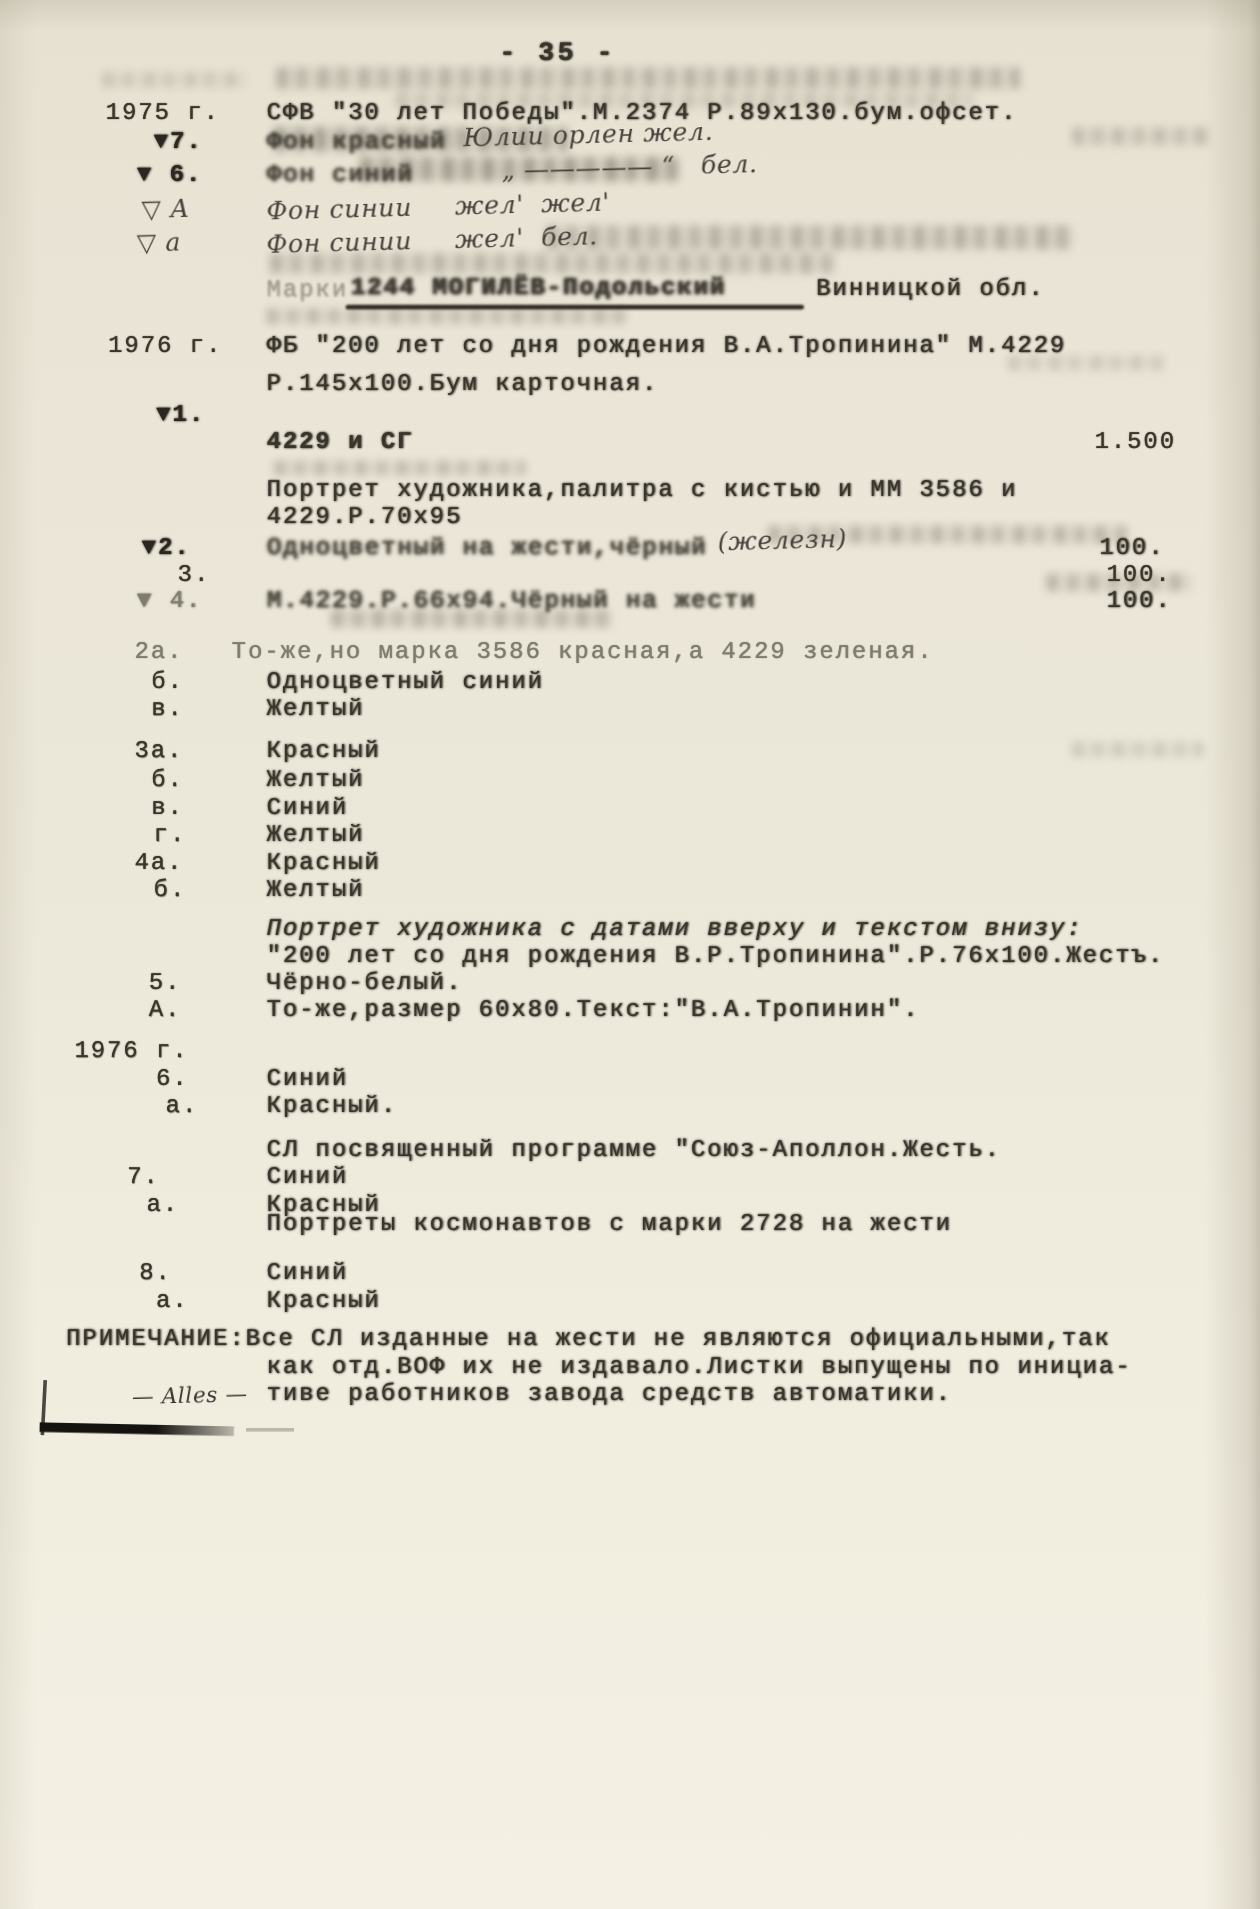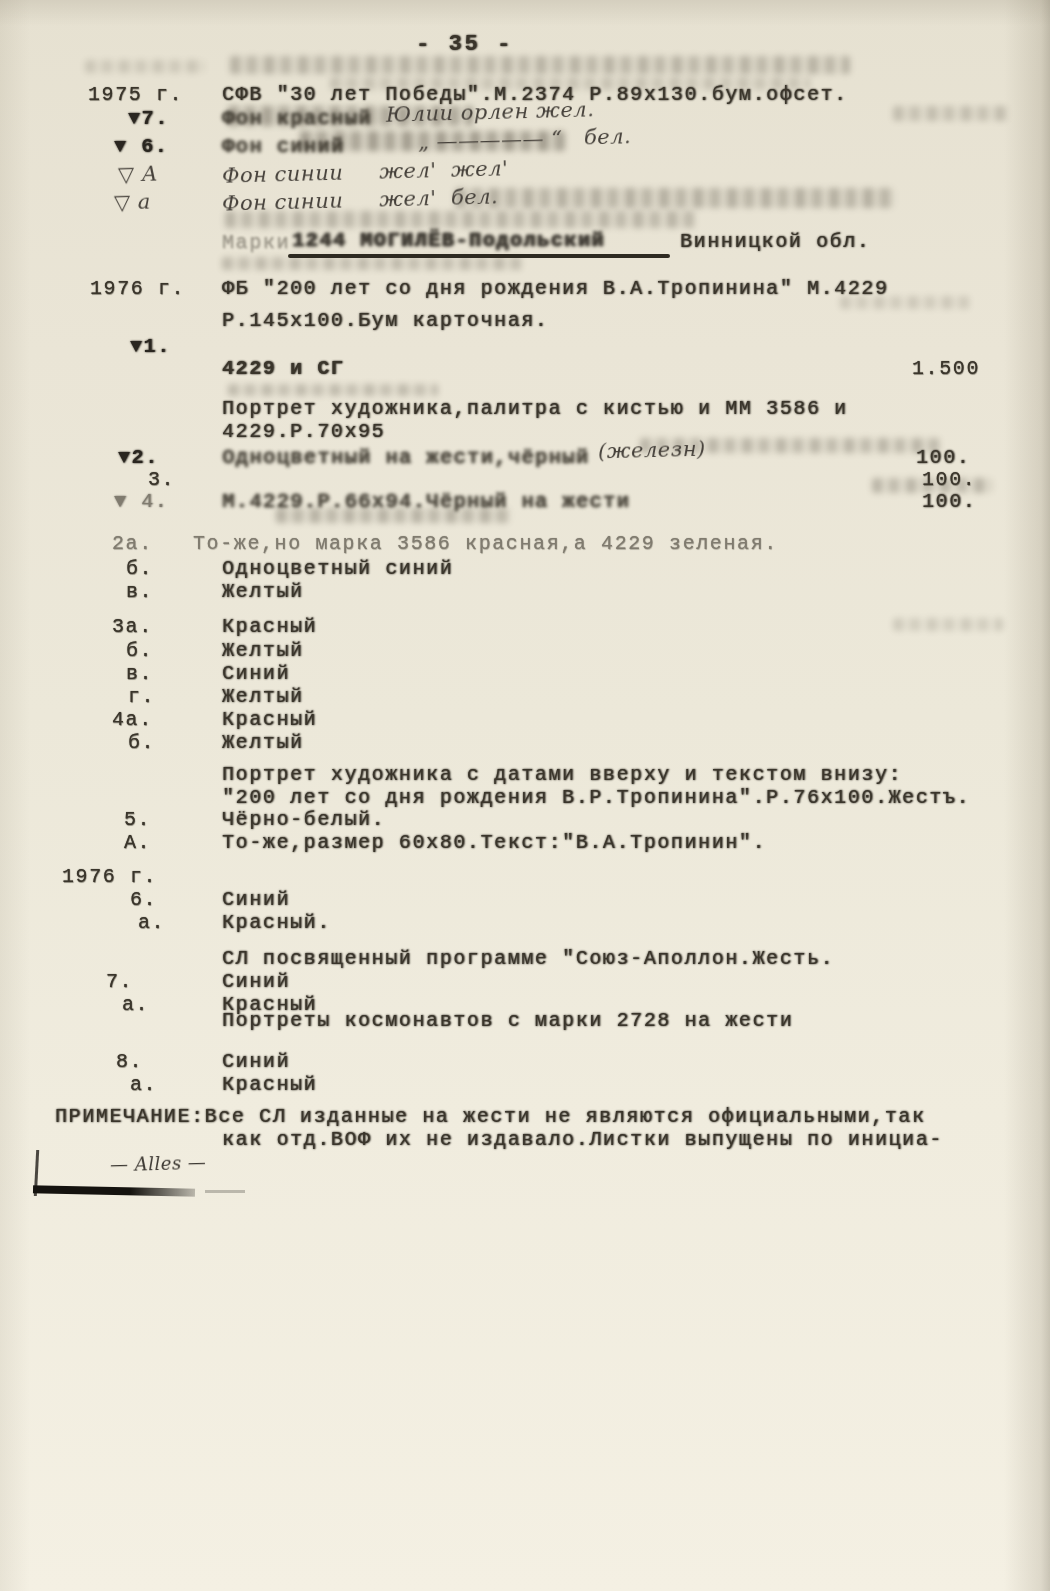--- a/index.html
+++ b/index.html
@@ -133,21 +133,21 @@
   <span class="t sm" style="left:222px;top:639px;">Желтый</span>
   <span class="t" style="left:126px;top:662px;">в.</span>
   <span class="t sm" style="left:222px;top:662px;">Синий</span>
   <span class="t" style="left:128px;top:685px;">г.</span>
   <span class="t sm" style="left:222px;top:685px;">Желтый</span>
   <span class="t" style="left:112px;top:708px;">4а.</span>
   <span class="t sm" style="left:222px;top:708px;">Красный</span>
   <span class="t" style="left:128px;top:731px;">б.</span>
   <span class="t sm" style="left:222px;top:731px;">Желтый</span>
 
-  <span class="t sm" style="left:222px;top:763px;">Портрет художника с датами вверху и текстом внизу:</span>
+  <span class="t sm" style="left:222px;top:763px;font-style:italic;">Портрет художника с датами вверху и текстом внизу:</span>
   <span class="t sm" style="left:222px;top:786px;">"200 лет со дня рождения В.Р.Тропинина".Р.76х100.Жестъ.</span>
   <span class="t" style="left:124px;top:808px;">5.</span>
   <span class="t sm" style="left:222px;top:808px;">Чёрно-белый.</span>
   <span class="t" style="left:124px;top:831px;">А.</span>
   <span class="t sm" style="left:222px;top:831px;">То-же,размер 60х80.Текст:"В.А.Тропинин".</span>
 
   <span class="t" style="left:62px;top:865px;">1976 г.</span>
   <span class="t" style="left:130px;top:888px;">6.</span>
   <span class="t sm" style="left:222px;top:888px;">Синий</span>
   <span class="t" style="left:138px;top:911px;">а.</span>
@@ -160,19 +160,20 @@
   <span class="t sm" style="left:222px;top:993px;">Красный</span>
 
   <span class="t sm" style="left:222px;top:1009px;">Портреты космонавтов с марки 2728 на жести</span>
   <span class="t" style="left:116px;top:1050px;">8.</span>
   <span class="t sm" style="left:222px;top:1050px;">Синий</span>
   <span class="t" style="left:130px;top:1073px;">а.</span>
   <span class="t sm" style="left:222px;top:1073px;">Красный</span>
 
   <span class="t sm" style="left:222px;top:1128px;">как отд.ВОФ их не издавало.Листки выпущены по инициа-</span>
   <span class="t sm" style="left:55px;top:1105px;">ПРИМЕЧАНИЕ:Все СЛ изданные на жести не являются официальными,так</span>
+  <span class="t sm" style="left:222px;top:1151px;">тиве работников завода средств автоматики.</span>
 
   <span class="hw hw-sm" style="left:110px;top:1153px;">— Alles —</span>
   <div class="ink" style="left:35px;top:1150px;width:3px;height:46px;opacity:.8;transform:rotate(3deg);"></div>
   <div class="ink" style="left:33px;top:1187px;width:162px;height:8px;transform:rotate(1.2deg);filter:blur(.4px);background:linear-gradient(90deg,#15130f 0%,#15130f 60%,rgba(21,19,15,.25) 100%);"></div>
   <div class="ink" style="left:205px;top:1190px;width:40px;height:3px;opacity:.25;filter:blur(.5px);"></div>
 
 </div>
 
 </body></html>

